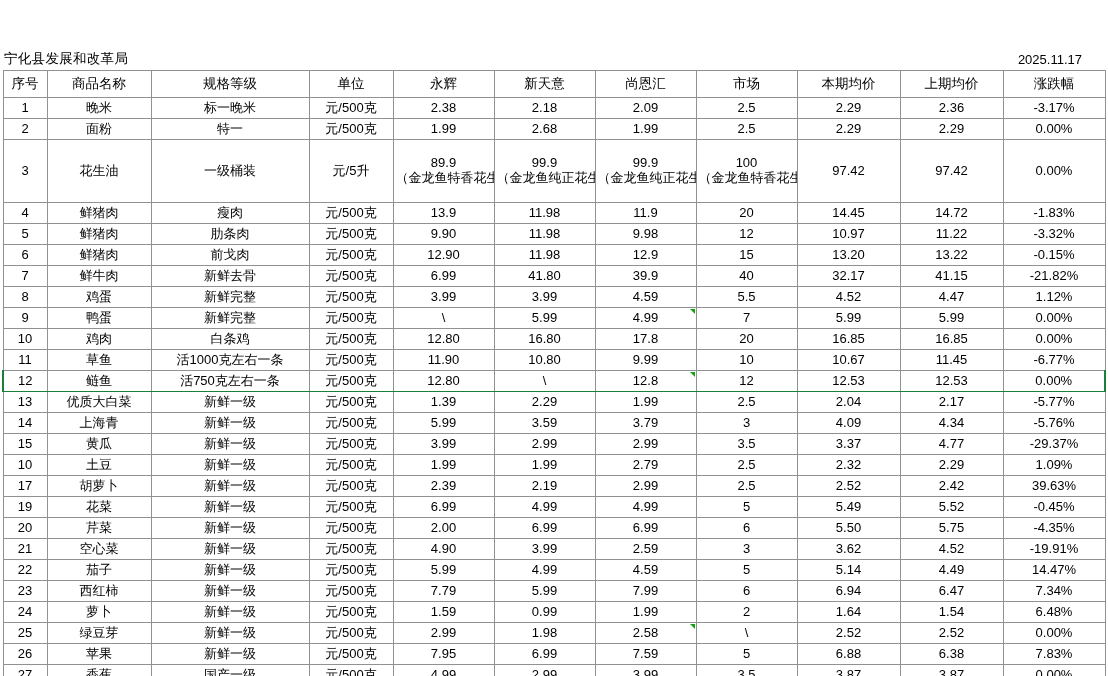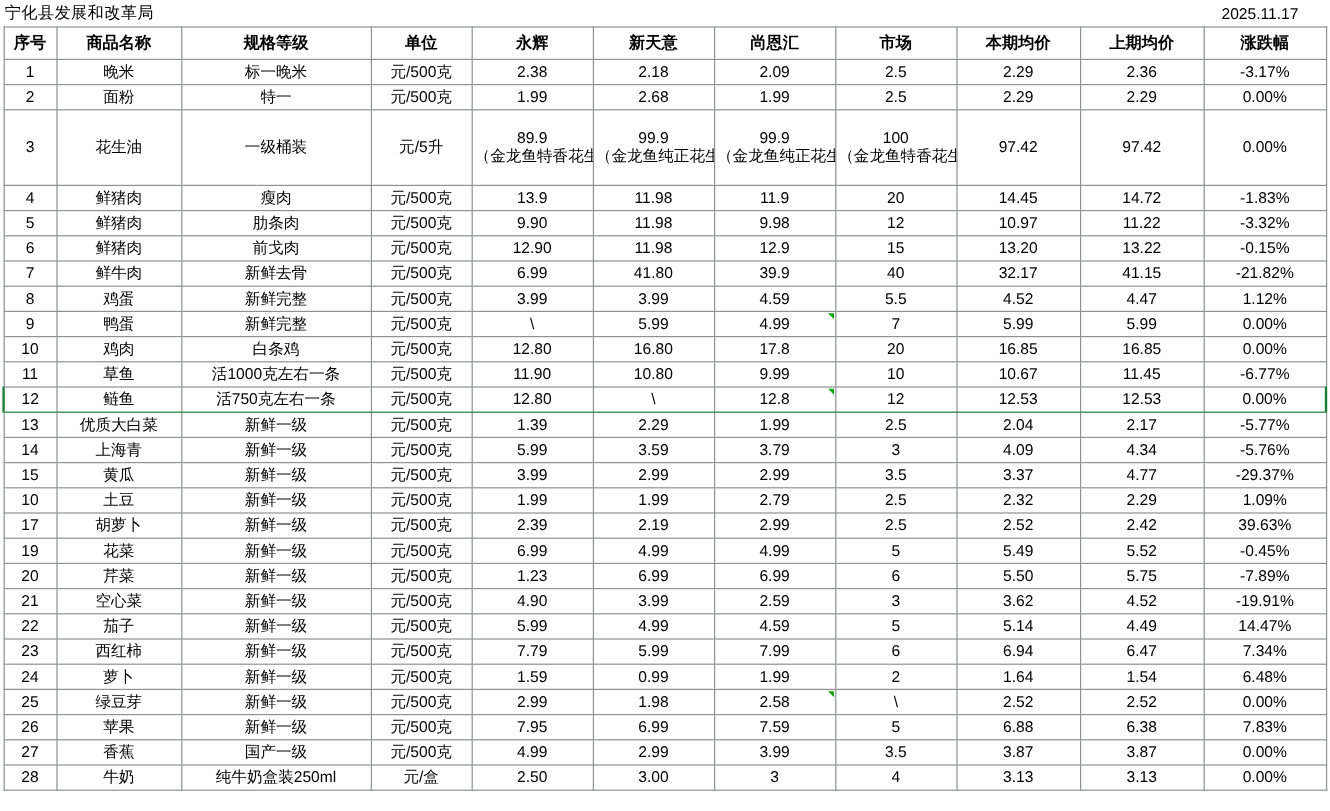--- a/index.html
+++ b/index.html
@@ -20,20 +20,21 @@
     position: relative;
   }
   .titlebar {
     height: 22px;
     display: flex;
     align-items: center;
     justify-content: space-between;
     padding: 0 8px 0 4px;
     box-sizing: border-box;
     font-size: 13px;
+    margin-top: 48px;
   }
   .titlebar .org {
     font-size: 13.5px;
     letter-spacing: 0.3px;
   }
   .titlebar .date {
     font-size: 13px;
     padding-right: 18px;
   }
   table.price {
@@ -46,21 +47,21 @@
     border: 1px solid #8f9193;
     text-align: center;
     vertical-align: middle;
     font-size: 13px;
     padding: 0 2px;
     line-height: 1.15;
     overflow: hidden;
     white-space: nowrap;
   }
   table.price th {
-    font-weight: bold;
+    font-weight: normal;
     height: 26px;
     font-size: 13.5px;
   }
   table.price td {
     height: 20px;
   }
   
   col.c-idx   { width: 44px; }
   col.c-name  { width: 104px; }
   col.c-spec  { width: 158px; }
@@ -382,27 +383,27 @@
           <td>5</td>
           <td>5.49</td>
           <td>5.52</td>
           <td>-0.45%</td>
         </tr>
         <tr>
           <td>20</td>
           <td>芹菜</td>
           <td>新鲜一级</td>
           <td>元/500克</td>
-          <td>1.23</td>
+          <td>2.00</td>
           <td>6.99</td>
           <td>6.99</td>
           <td>6</td>
           <td>5.50</td>
           <td>5.75</td>
-          <td>-7.89%</td>
+          <td>-4.35%</td>
         </tr>
         <tr>
           <td>21</td>
           <td>空心菜</td>
           <td>新鲜一级</td>
           <td>元/500克</td>
           <td>4.90</td>
           <td>3.99</td>
           <td>2.59</td>
           <td>3</td>

